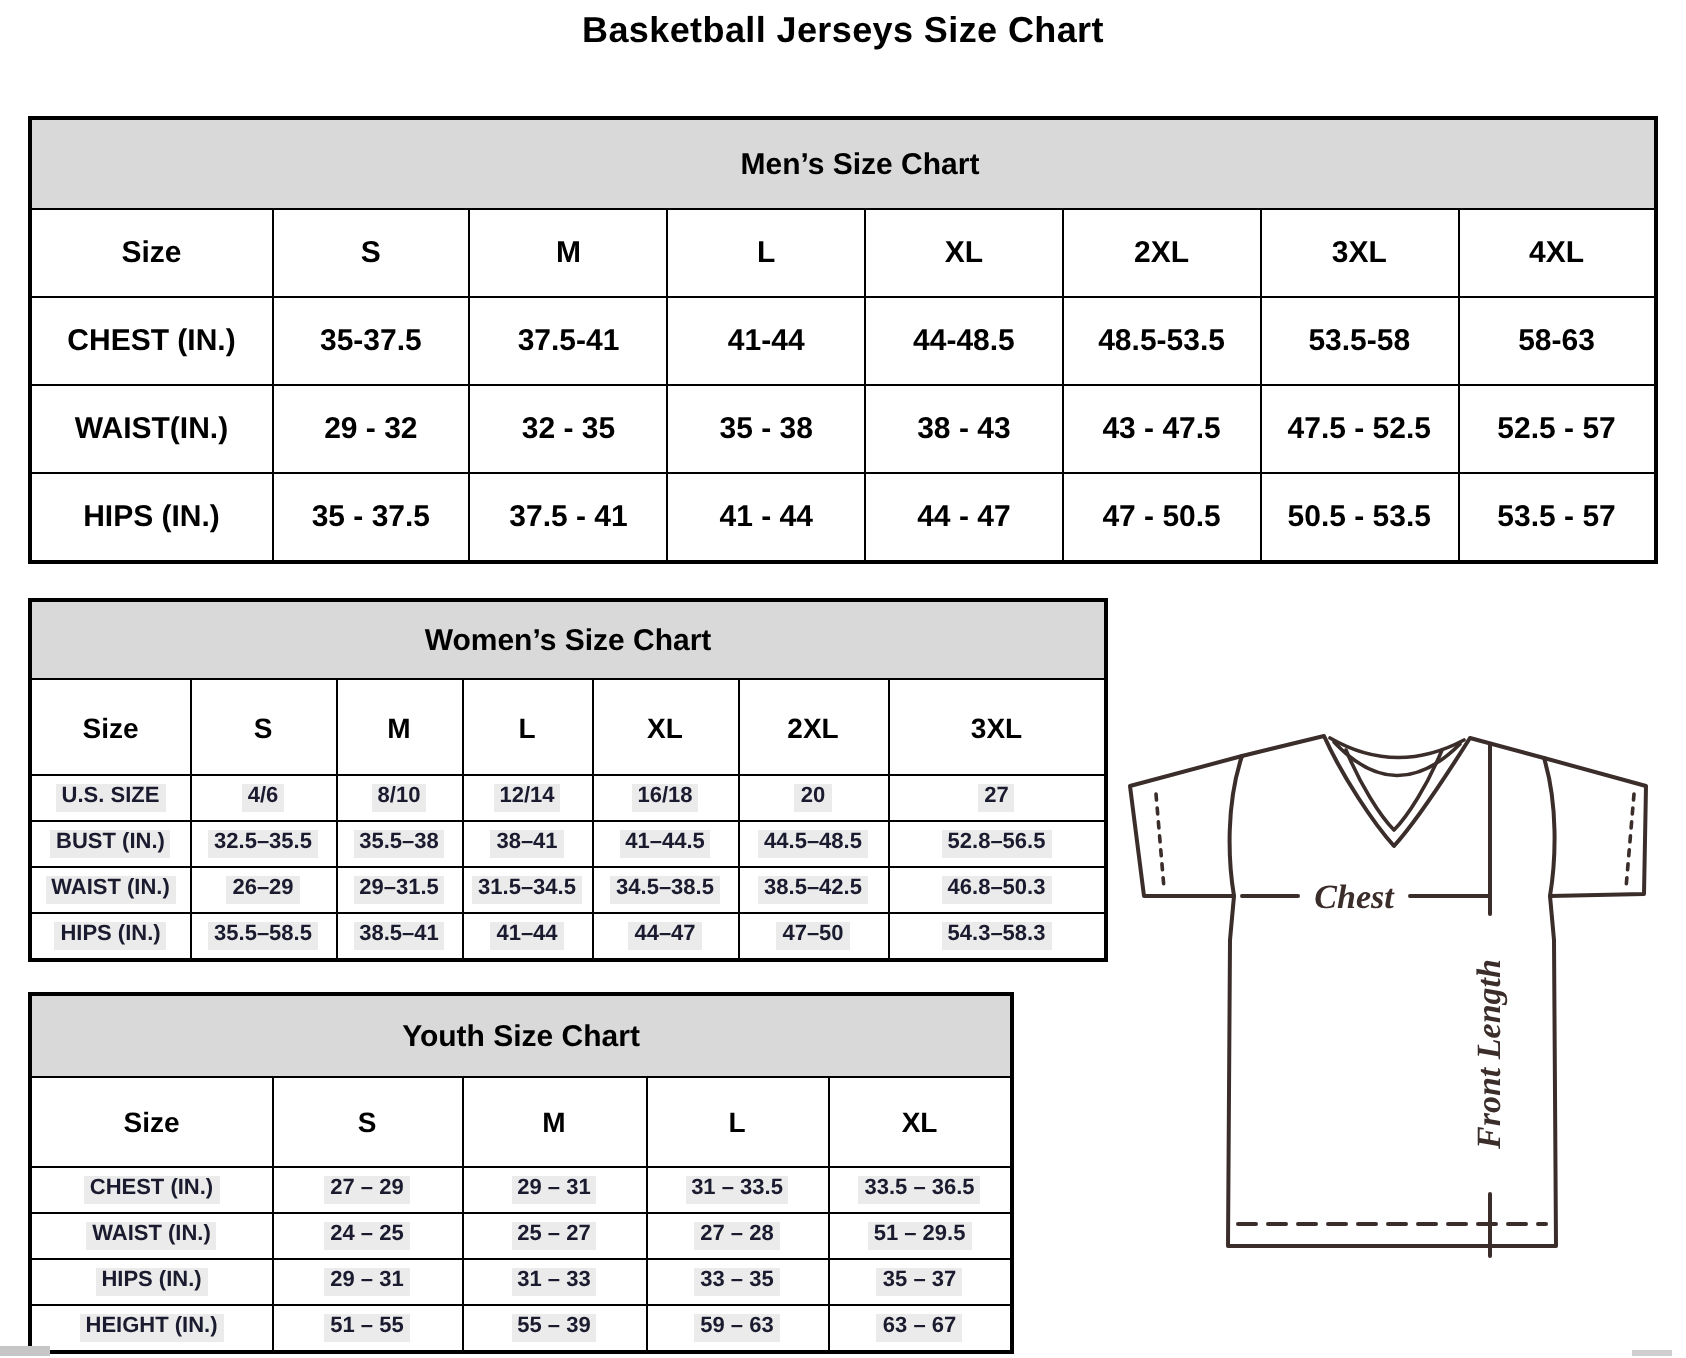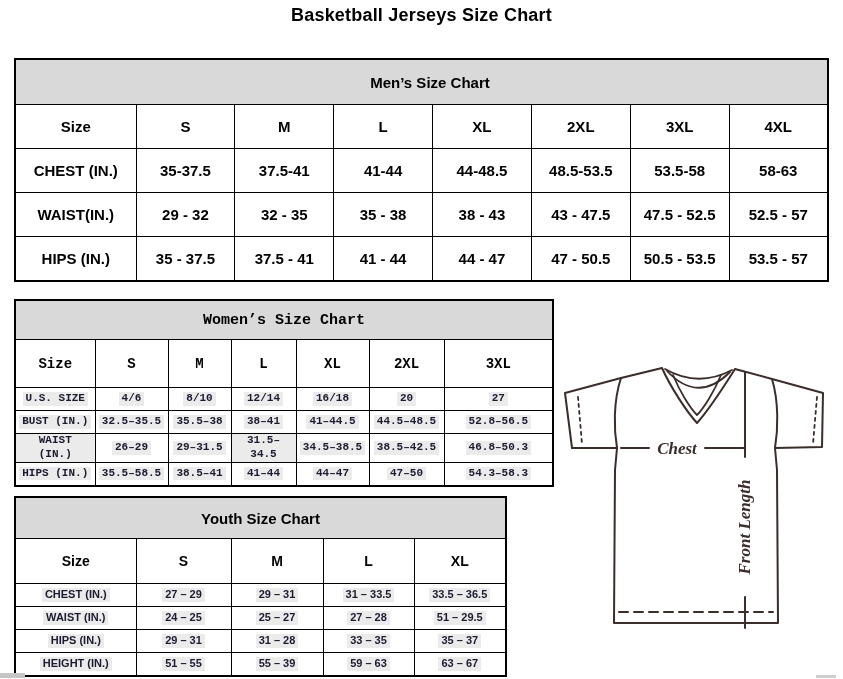--- a/index.html
+++ b/index.html
@@ -11,21 +11,21 @@
         border:2px solid #000;background:#fff;}
   table.sz td{border:1px solid #000;text-align:center;vertical-align:middle;
         font-weight:bold;padding:0;}
   td.band{background:#d9d9d9;font-size:15px;}
   
   #mens{left:14px;top:58px;width:815px;}
   #mens td.band{height:44px;padding-left:17px;}
   #mens tr.hdr td{height:43px;font-size:15px;}
   #mens tr.data td{height:43px;font-size:15px;}
   
-  #womens{left:14px;top:299px;width:538px;font-family:Liberation Mono, monospace;}
+  #womens{left:14px;top:299px;width:538px;}
   #womens td.band{height:38px;font-size:15px;}
   #womens tr.hdr td{height:47px;font-size:14px;}
   #womens tr.data td{height:22px;font-size:11px;color:#1b1b2f;}
   
   #youth{left:14px;top:496px;width:491px;}
   #youth td.band{height:40px;font-size:15px;}
   #youth tr.hdr td{height:44px;font-size:14px;}
   #youth tr.data td{height:22px;font-size:11px;color:#1b1b2f;}
   .hl{background:#ebebeb;padding:0 3px;display:inline-block;line-height:1.25;}
   .jersey{position:absolute;left:555px;top:360px;width:288px;height:319px;}
@@ -189,21 +189,21 @@
     <tr class="data">
       <td><span class="hl">WAIST (IN.)</span></td>
       <td><span class="hl">24 – 25</span></td>
       <td><span class="hl">25 – 27</span></td>
       <td><span class="hl">27 – 28</span></td>
       <td><span class="hl">51 – 29.5</span></td>
     </tr>
     <tr class="data">
       <td><span class="hl">HIPS (IN.)</span></td>
       <td><span class="hl">29 – 31</span></td>
-      <td><span class="hl">31 – 28</span></td>
+      <td><span class="hl">31 – 33</span></td>
       <td><span class="hl">33 – 35</span></td>
       <td><span class="hl">35 – 37</span></td>
     </tr>
     <tr class="data">
       <td><span class="hl">HEIGHT (IN.)</span></td>
       <td><span class="hl">51 – 55</span></td>
       <td><span class="hl">55 – 39</span></td>
       <td><span class="hl">59 – 63</span></td>
       <td><span class="hl">63 – 67</span></td>
     </tr>

